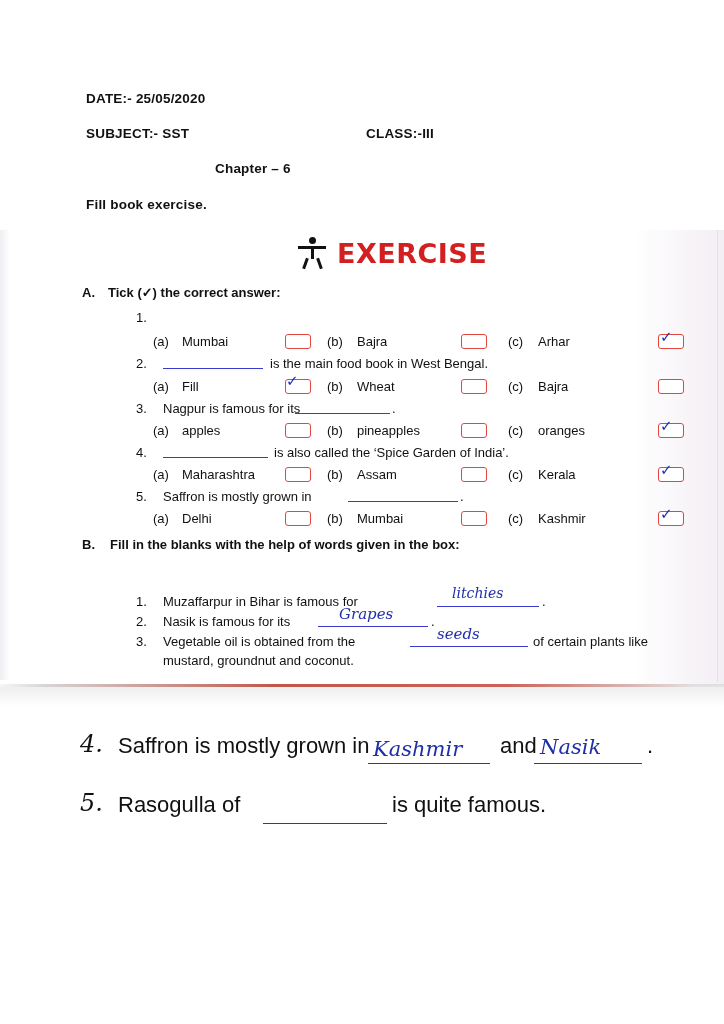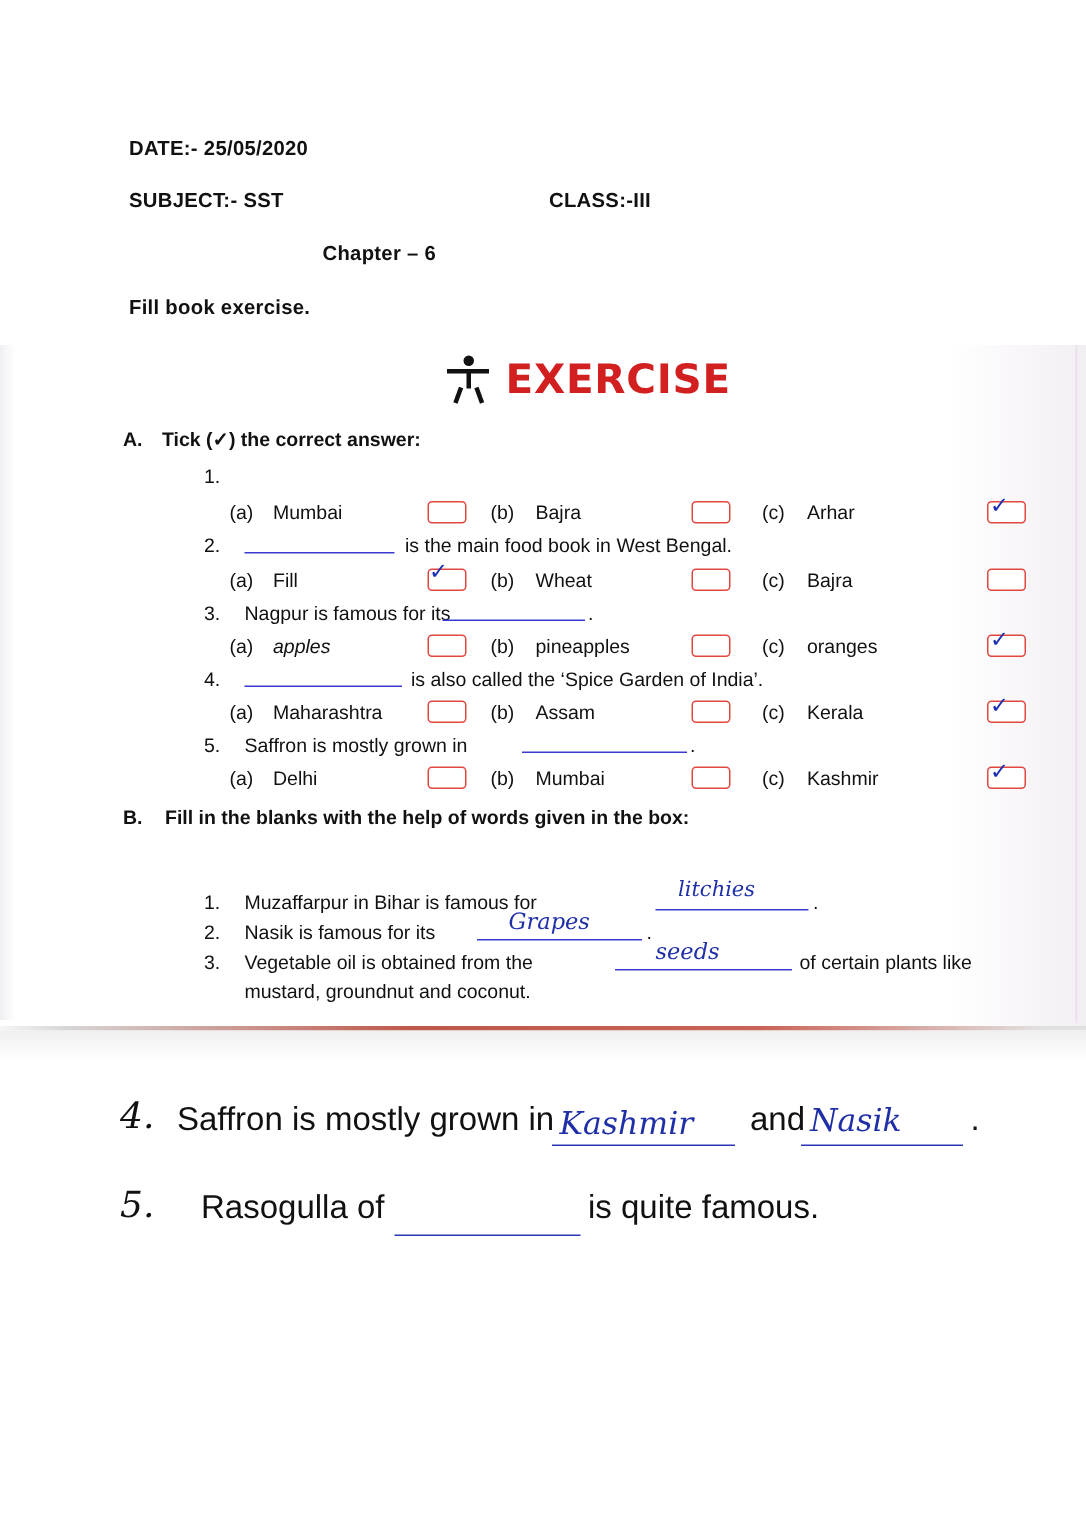--- a/index.html
+++ b/index.html
@@ -280,21 +280,21 @@
   <div class="box" style="left:461px; top:379px;"></div>
   <div class="opt" style="left:508px; top:379px;">(c)</div>
   <div class="opt" style="left:538px; top:379px;">Bajra</div>
   <div class="box rightcol" style="left:658px; top:379px;"></div>
 
   <div class="q-num" style="left:136px; top:401px;">3.</div>
   <div class="q-text" style="left:163px; top:401px;">Nagpur is famous for its</div>
   <div class="blank-line" style="position:absolute; left:295px; top:401px; width:95px;"></div>
   <div class="q-text" style="left:392px; top:401px;">.</div>
   <div class="opt" style="left:153px; top:423px;">(a)</div>
-  <div class="opt" style="left:182px; top:423px;font-style:italic;">apples</div>
+  <div class="opt" style="left:182px; top:423px;">apples</div>
   <div class="box" style="left:285px; top:423px;"></div>
   <div class="opt" style="left:327px; top:423px;">(b)</div>
   <div class="opt" style="left:357px; top:423px;">pineapples</div>
   <div class="box" style="left:461px; top:423px;"></div>
   <div class="opt" style="left:508px; top:423px;">(c)</div>
   <div class="opt" style="left:538px; top:423px;">oranges</div>
   <div class="box rightcol" style="left:658px; top:423px;"></div>
   <div class="tickmark" style="left:660px; top:419px;">✓</div>
 
   <div class="q-num" style="left:136px; top:445px;">4.</div>
@@ -355,17 +355,17 @@
   <div class="big-q-num" style="left:80px; top:730px;">4.</div>
   <div class="big-q-text" style="left:118px; top:733px;">Saffron is mostly grown in</div>
   <div class="big-hand" style="left:373px; top:737px;">Kashmir</div>
   <div class="hw-underline" style="left:368px; top:763px; width:122px;"></div>
   <div class="big-q-text" style="left:500px; top:733px;">and</div>
   <div class="big-hand" style="left:540px; top:735px;">Nasik</div>
   <div class="hw-underline" style="left:534px; top:763px; width:108px;"></div>
   <div class="big-q-text" style="left:647px; top:733px;">.</div>
 
   <div class="big-q-num" style="left:80px; top:789px;">5.</div>
-  <div class="big-q-text" style="left:134px; top:792px;">Rasogulla of</div>
+  <div class="big-q-text" style="left:118px; top:792px;">Rasogulla of</div>
   <div class="hw-underline" style="left:263px; top:823px; width:124px;"></div>
   <div class="big-q-text" style="left:392px; top:792px;">is quite famous.</div>
 
 </div>
 
 </body></html>

